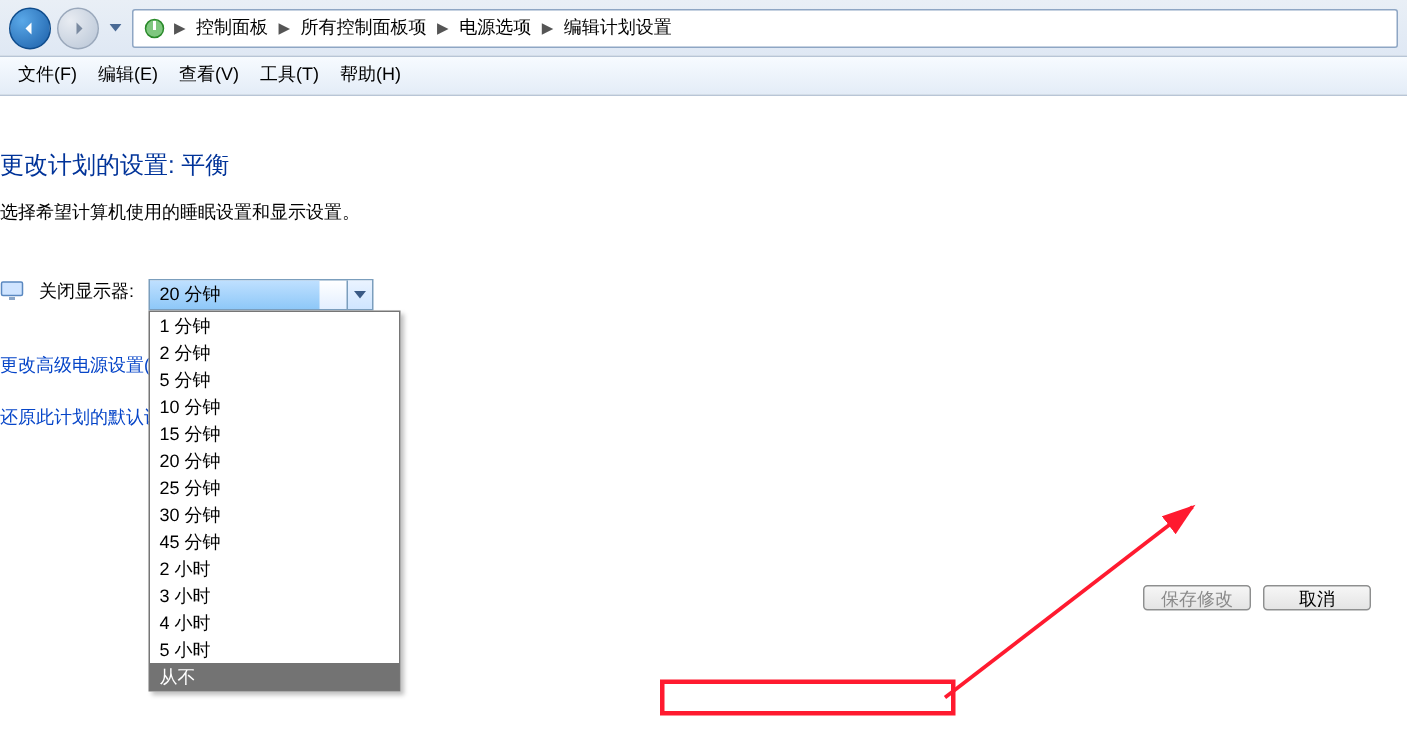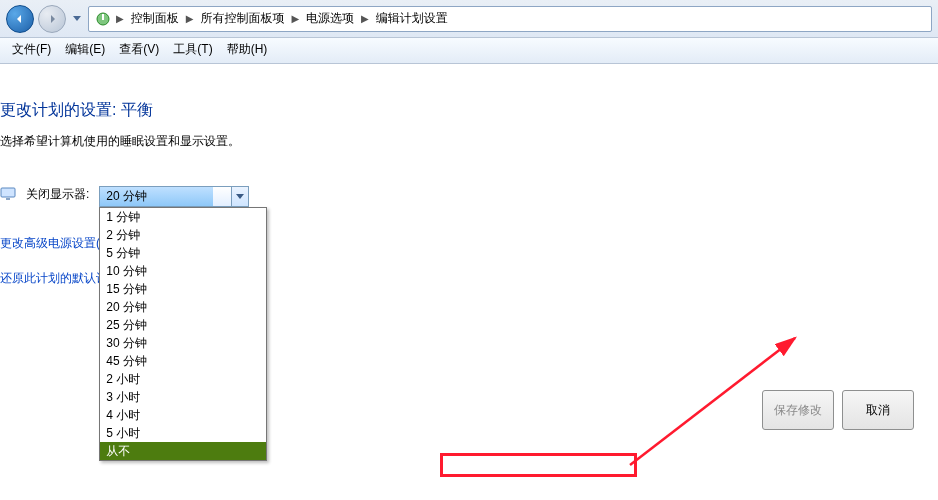--- a/index.html
+++ b/index.html
@@ -65,27 +65,27 @@
   .combo .sel { flex:1; padding: 0 6px; background: linear-gradient(#bfe0ff,#8ec8f8); height:100%; display:flex; align-items:center; }
   .combo .arrow { width:17px; height:100%; border-left:1px solid #7b9ebd; display:flex; align-items:center; justify-content:center; background: linear-gradient(#eaf3ff,#cfe5ff); }
 
   .dropdown {
     position:absolute; top:20px; left:-1px; width:168px;
     background:#fff; border:1px solid #767676;
     box-shadow: 2px 2px 3px rgba(0,0,0,.25);
     z-index: 5;
   }
   .dropdown .opt { font-size:12px; padding: 1px 6px; line-height:16px; cursor:default; }
-  .dropdown .opt.hl { background:#4d7c0f; color:#fff; }
+  .dropdown .opt.hl { background:#737373; color:#fff; }
 
   .link { font-size:12px; color:#0645c8; text-decoration:none; display:block; margin-bottom:18px; }
 
   .buttons { position:absolute; right:24px; top:326px; display:flex; gap:8px; }
   .btn {
-    min-width:72px; height:40px; font-size:12px;
+    min-width:72px; height:17px; font-size:12px;
     background: linear-gradient(#f6f6f6,#e4e4e4);
     border:1px solid #8e8f8f; border-radius:3px;
     padding: 0 10px;
   }
   .btn.disabled { color:#8a8a8a; }
 
   
   .anno-box {
     position:absolute; border:3px solid #ff1a2f;
     pointer-events:none; z-index:20;

